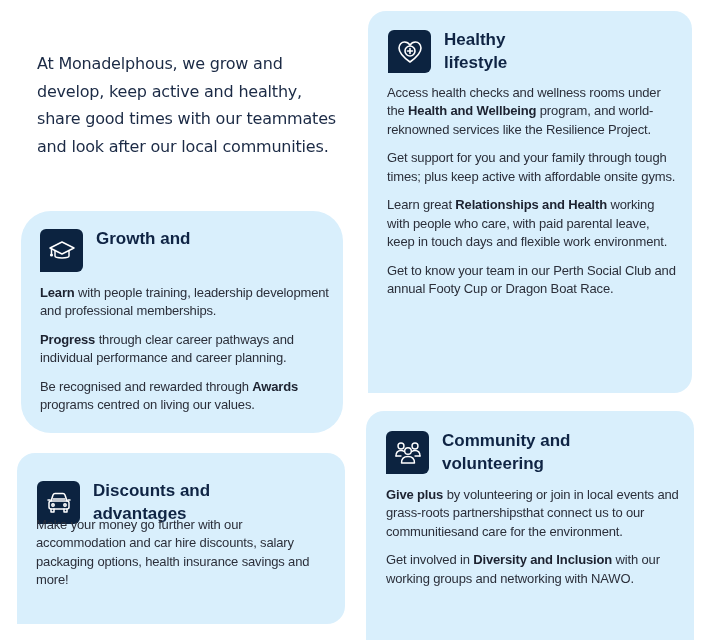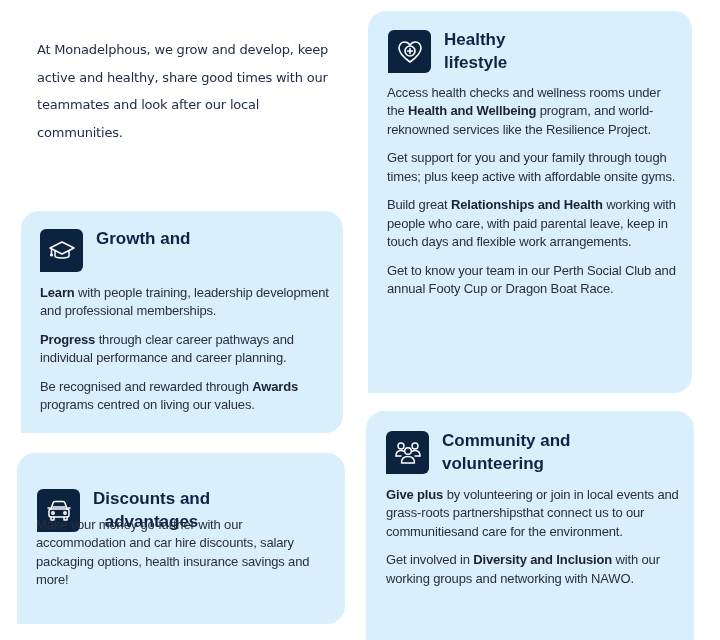--- a/index.html
+++ b/index.html
@@ -8,24 +8,24 @@
       background: #ffffff;
       overflow: hidden;
     }
     body {
       position: relative;
       font-family: "Liberation Sans", sans-serif;
       color: #2a2f3a;
     }
     .intro {
       position: absolute;
-      left: 37px; top: 36px;
+      left: 37px; top: 50px;
       width: 300px;
       font-family: "DejaVu Sans", sans-serif;
-      font-size: 13px;
+      font-size: 16px;
       line-height: 27.5px;
       color: #1b2a45;
       letter-spacing: -0.2px;
     }
     .card {
       position: absolute;
       background: #d9effc;
       border-radius: 18px 18px 18px 0;
     }
     .card-head {
@@ -58,21 +58,21 @@
       letter-spacing: -0.15px;
     }
     .card-body p { margin-bottom: 10.5px; }
     .card-body b { font-weight: bold; color: #1c2230; }
   </style>
 </head>
 <body>
 
 <div class="intro">At Monadelphous, we grow and develop, keep active and healthy, share good times with our teammates and look after our local communities.</div>
 
-<div class="card" style="left:21px; top:211px; width:322px; height:222px;">
+<div class="card" style="left:21px; top:211px; width:322px; height:222px;border-radius:30px;">
   <div class="card-head" style="left:19px; top:18px;">
     <div class="icon-box">
       <svg viewBox="0 0 30 30" fill="none" stroke="#ffffff" stroke-width="1.5" stroke-linejoin="round" stroke-linecap="round">
         <path d="M3 12 L15 6 L27 12 L15 18 Z"></path>
         <path d="M8 14.5 V20 C8 22.5 22 22.5 22 20 V14.5"></path>
         <path d="M4.5 12.8 V18"></path>
         <circle cx="4.5" cy="19" r="0.8" fill="#fff"></circle>
       </svg>
     </div>
     <div class="card-title">
@@ -80,21 +80,21 @@
     </div>
   </div>
   <div class="card-body" style="left:19px; top:73px; width:290px;">
     <p><b>Learn</b><span> with people training, leadership development and professional memberships.</span></p>
     <p><b>Progress</b><span> through clear career pathways and individual performance and career planning.</span></p>
     <p><span>Be recognised and rewarded through </span><b>Awards</b><span> programs centred on living our values.</span></p>
   </div>
 </div>
 
 <div class="card" style="left:17px; top:453px; width:328px; height:171px;">
-  <div class="card-head" style="left:20px; top:36px;text-align:center;">
+  <div class="card-head" style="left:20px; top:28px;">
     <div class="icon-box">
       <svg viewBox="0 0 30 30" fill="none" stroke="#ffffff" stroke-width="1.5" stroke-linejoin="round" stroke-linecap="round">
         <path d="M7 13 L9 7 C9.4 6 10 5.5 11 5.5 H19 C20 5.5 20.6 6 21 7 L23 13"></path>
         <rect x="5" y="13" width="20" height="8" rx="2"></rect>
         <path d="M7 21 V24 H10 V21"></path>
         <path d="M20 21 V24 H23 V21"></path>
         <circle cx="9" cy="17" r="1.2"></circle>
         <circle cx="21" cy="17" r="1.2"></circle>
         <path d="M9 11 H21"></path>
         <path d="M4 12 H6"></path>
@@ -121,21 +121,21 @@
       </svg>
     </div>
     <div class="card-title">
       <div>Healthy</div>
       <div>lifestyle</div>
     </div>
   </div>
   <div class="card-body" style="left:19px; top:73px; width:290px;">
     <p><span>Access health checks and wellness rooms under the </span><b>Health and Wellbeing</b><span> program, and world-reknowned services like the Resilience Project.</span></p>
     <p><span>Get support for you and your family through tough times; plus keep active with affordable onsite gyms.</span></p>
-    <p><span>Build great </span><b>Relationships and Health</b><span> working with people who care, with paid parental leave, keep in touch days and flexible work arrangements.</span></p>
+    <p><span>Learn great </span><b>Relationships and Health</b><span> working with people who care, with paid parental leave, keep in touch days and flexible work environment.</span></p>
     <p><span>Get to know your team in our Perth Social Club and annual Footy Cup or Dragon Boat Race.</span></p>
   </div>
 </div>
 
 <div class="card" style="left:366px; top:411px; width:328px; height:266px;">
   <div class="card-head" style="left:20px; top:20px;">
     <div class="icon-box">
       <svg viewBox="0 0 30 30" fill="none" stroke="#ffffff" stroke-width="1.4" stroke-linejoin="round" stroke-linecap="round">
         <circle cx="8" cy="8" r="3"></circle>
         <circle cx="22" cy="8" r="3"></circle>

